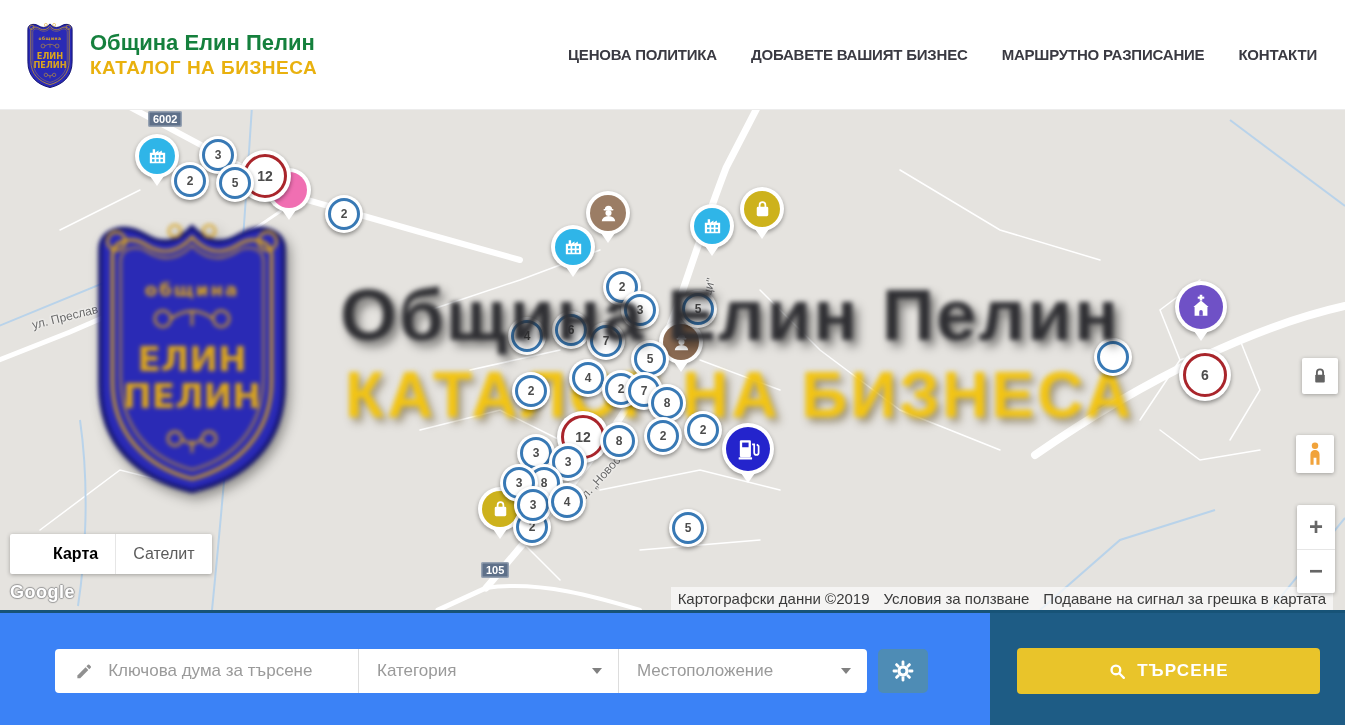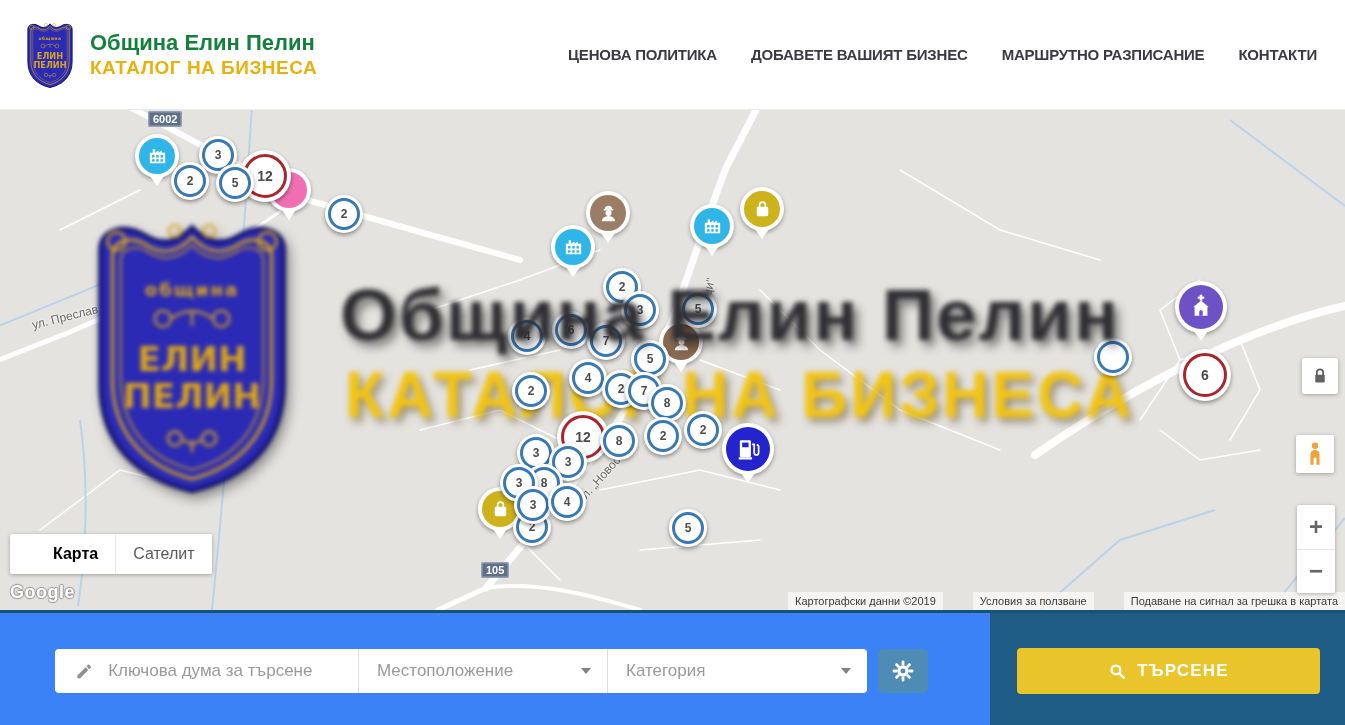--- a/index.html
+++ b/index.html
@@ -50,21 +50,21 @@
   .cluster.big .cluster-ring{width:38px;height:38px;border-width:3.5px;font-size:14px;}
   
   .maptype{position:absolute;left:10px;bottom:36px;z-index:5;display:flex;background:#fff;border-radius:2px;
            box-shadow:0 1px 4px rgba(0,0,0,.3);height:40px;}
   .maptype div{padding:0 17px;display:flex;align-items:center;font-size:16px;cursor:pointer;}
   .maptype .active{font-weight:bold;color:#000;padding-left:43px;}
   .maptype .inactive{color:#5b5b5b;border-left:1px solid #e6e6e6;}
   .google-logo{position:absolute;left:10px;bottom:7px;z-index:5;font-size:18px;font-weight:bold;color:#fff;
                letter-spacing:.5px;cursor:pointer;
                text-shadow:0 1px 1px #9a9a9a,0 -1px 1px #9a9a9a,1px 0 1px #9a9a9a,-1px 0 1px #9a9a9a;}
-  .attribution{position:absolute;right:0;bottom:0;z-index:5;display:flex;font-size:11px;color:#3a3a3a;gap:30px;}
+  .attribution{position:absolute;right:12px;bottom:0;z-index:5;display:flex;font-size:15px;color:#3a3a3a;}
   .attribution span{background:rgba(250,250,250,.75);padding:3px 7px;white-space:nowrap;cursor:pointer;}
   .ctrl{position:absolute;z-index:5;background:#fff;box-shadow:0 1px 4px rgba(0,0,0,.3);border-radius:2px;
         display:flex;align-items:center;justify-content:center;cursor:pointer;}
   .ctrl-lock{left:1302px;top:248px;width:36px;height:36px;}
   .ctrl-pegman{left:1296px;top:325px;width:38px;height:38px;}
   .zoom-panel{position:absolute;left:1297px;top:395px;width:38px;height:88px;z-index:5;background:#fff;
               border-radius:2px;box-shadow:0 1px 4px rgba(0,0,0,.3);display:flex;flex-direction:column;}
   .zoom-panel div{flex:1;display:flex;align-items:center;justify-content:center;font-size:24px;color:#666;
                   font-weight:bold;cursor:pointer;}
   .zoom-panel div:first-child{border-bottom:1px solid #e6e6e6;}
@@ -490,26 +490,26 @@
   <div class="filterbar">
     <div class="f-section f-keyword">
       <svg width="22" height="22" viewBox="0 0 24 24">
         <g fill="#909090">
           <path d="M3,17.5 L13.2,7.3 l3.5,3.5 L6.5,21 H3 Z"></path>
           <path d="M14.3,6.2 l1.9,-1.9 a1.2,1.2 0 0 1 1.7,0 l1.8,1.8 a1.2,1.2 0 0 1 0,1.7 l-1.9,1.9 Z"></path>
         </g>
       </svg>
       <input type="text" placeholder="Ключова дума за търсене" style="">
     </div>
+    <div class="f-section f-select f-cat">
+      <span>Категория</span>
+      <span class="caret"></span>
+    </div>
     <div class="f-section f-select f-loc">
       <span>Местоположение</span>
-      <span class="caret"></span>
-    </div>
-    <div class="f-section f-select f-cat">
-      <span>Категория</span>
       <span class="caret"></span>
     </div>
   </div>
   <div class="gear-btn">
     <svg width="26" height="26" viewBox="0 0 24 24">
       <g fill="#fff">
         <circle cx="12" cy="12" r="5.2"></circle>
         <rect x="10.7" y="2.4" width="2.6" height="4.6" rx="1"></rect>
         <rect x="10.7" y="2.4" width="2.6" height="4.6" rx="1" transform="rotate(45 12 12)"></rect>
         <rect x="10.7" y="2.4" width="2.6" height="4.6" rx="1" transform="rotate(90 12 12)"></rect>

